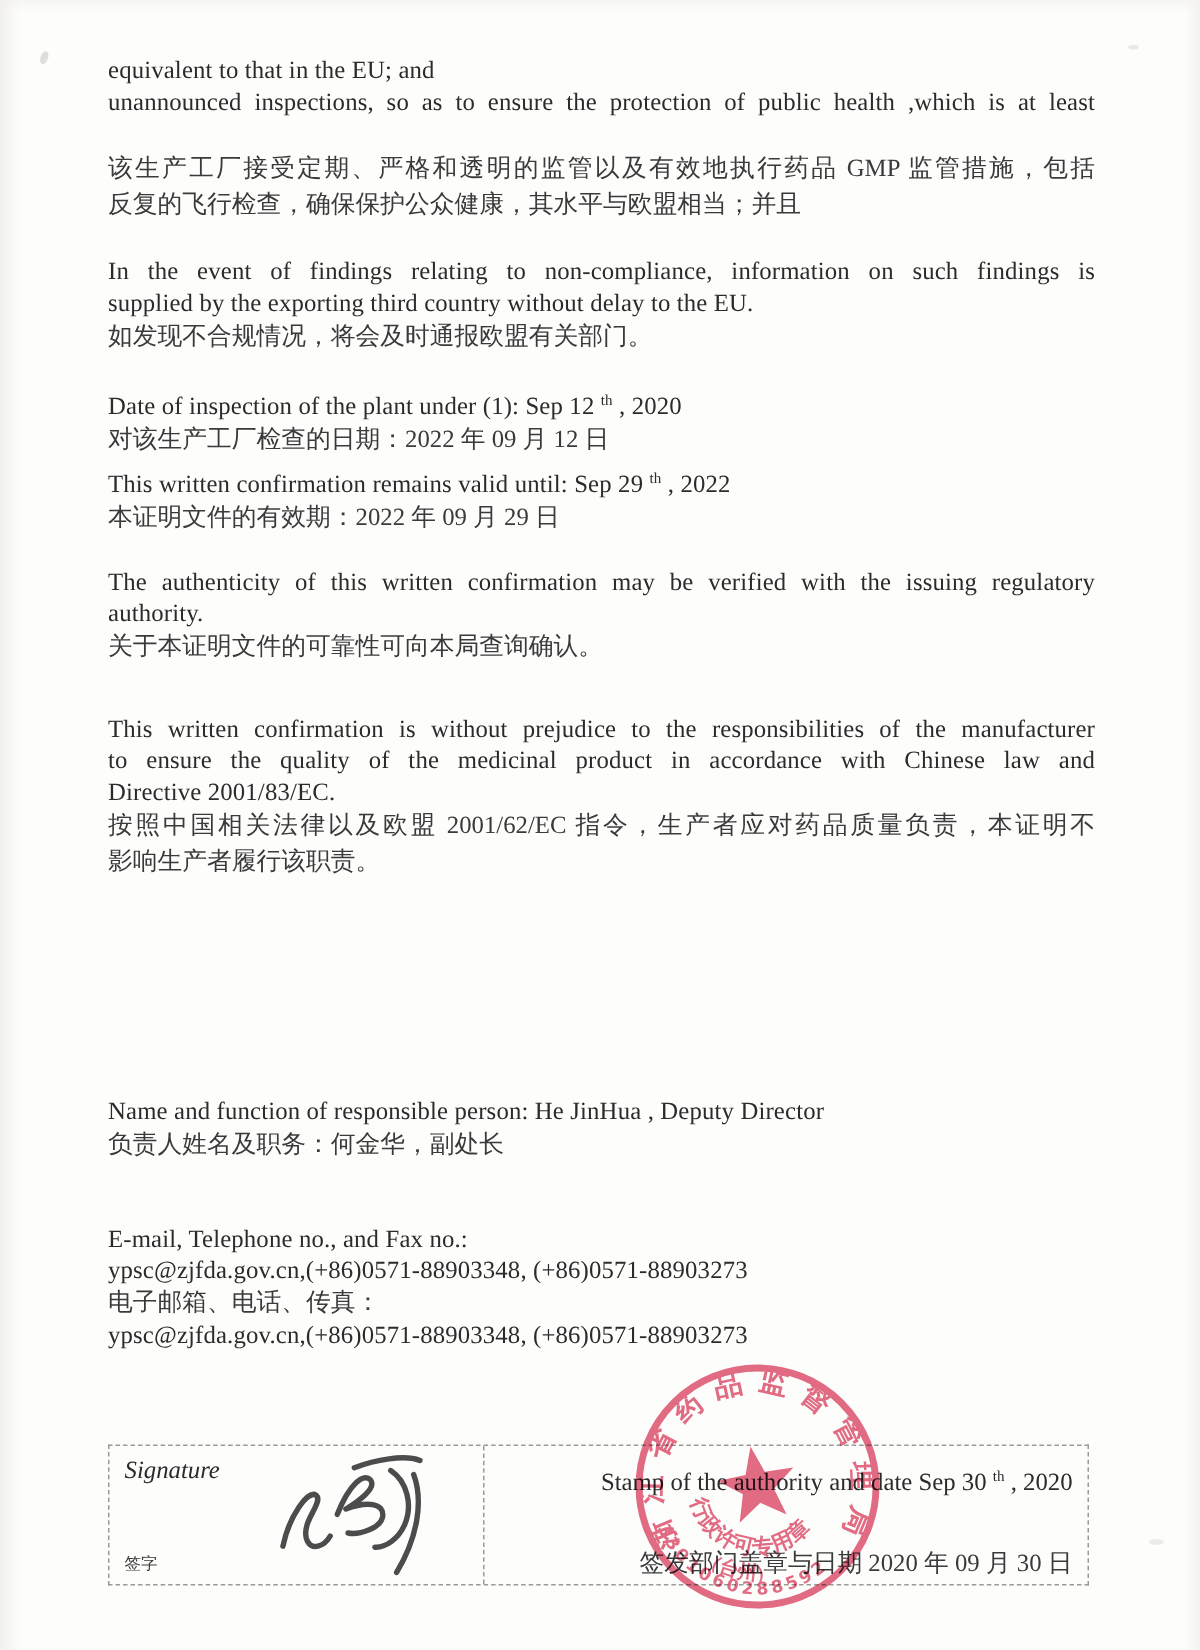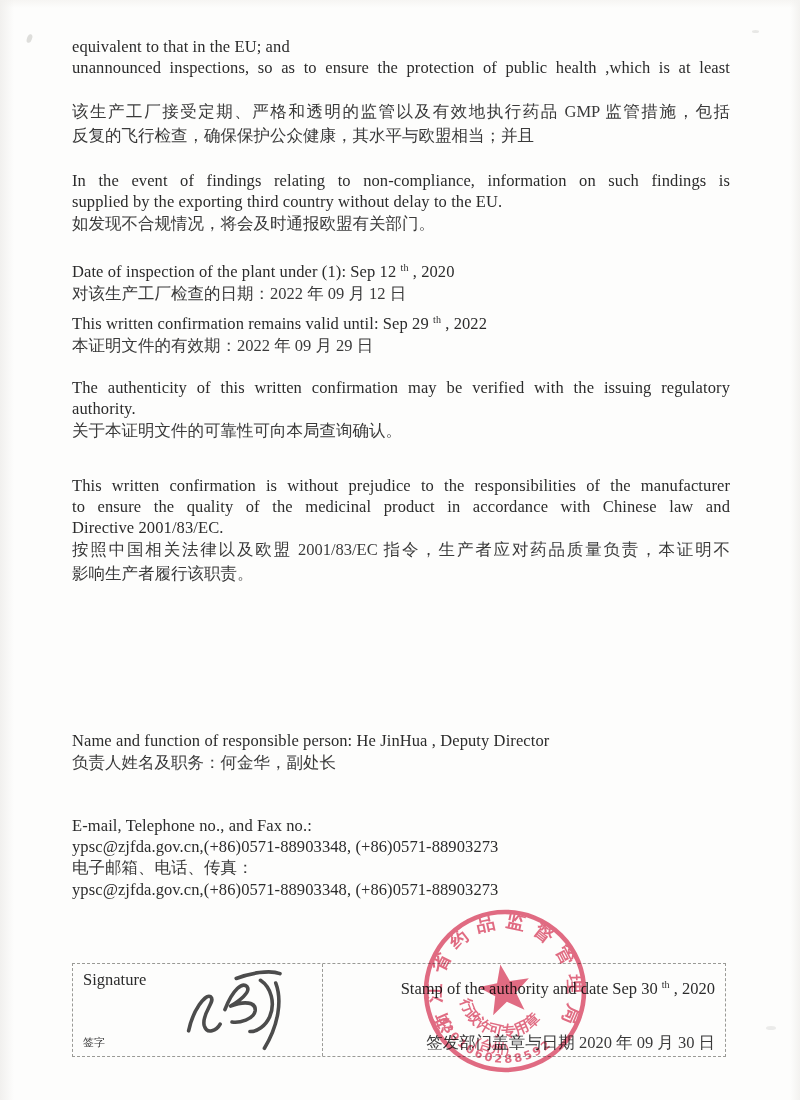--- a/index.html
+++ b/index.html
@@ -19,21 +19,21 @@
   .zh{font-size:16.5px;line-height:24px;color:#3a3a3a;}
   .j{text-align:justify;text-align-last:justify;}
   sup.th{font-size:10px;vertical-align:6px;}
   
   .sigtable{
     position:absolute;left:72px;top:963px;width:654px;height:94px;
     border:1px dashed #9a9a96;display:flex;box-sizing:border-box;
   }
   .cell-left{position:relative;width:250px;border-right:1px dashed #9a9a96;box-sizing:border-box;}
   .cell-right{position:relative;flex:1;padding:8px 10px;box-sizing:border-box;text-align:right;}
-  .sig-label{position:absolute;left:10px;top:6px;font-size:16.5px;}
+  .sig-label{position:absolute;left:10px;top:6px;font-size:16.5px;font-style:italic;}
   .sig-zh{position:absolute;left:10px;bottom:6px;font-size:11px;color:#3a3a3a;}
   .sig-art{position:absolute;left:108px;top:2px;transform:rotate(-5deg);opacity:.88;}
   .stamp-line{font-size:16.5px;line-height:25px;}
   .stamp-line.zhl{color:#3a3a3a;margin-top:29px;}
   
   .stamp{
     position:absolute;left:410px;top:896px;width:190px;height:190px;
     mix-blend-mode:multiply;opacity:.9;
   }
   
@@ -80,21 +80,21 @@
   <section class="block" style="top:377px">
     <div class="en j">The authenticity of this written confirmation may be verified with the issuing regulatory</div>
     <div class="en">authority.</div>
     <div class="zh">关于本证明文件的可靠性可向本局查询确认。</div>
   </section>
 
   <section class="block" style="top:475px">
     <div class="en j">This written confirmation is without prejudice to the responsibilities of the manufacturer</div>
     <div class="en j">to ensure the quality of the medicinal product in accordance with Chinese law and</div>
     <div class="en">Directive 2001/83/EC.</div>
-    <div class="zh j">按照中国相关法律以及欧盟 2001/83/EC 指令，生产者应对药品质量负责，本证明不</div>
+    <div class="zh j">按照中国相关法律以及欧盟 2001/62/EC 指令，生产者应对药品质量负责，本证明不</div>
     <div class="zh">影响生产者履行该职责。</div>
   </section>
 
 
   <section class="block" style="top:730px">
     <div class="en">Name and function of responsible person: He JinHua , Deputy Director</div>
     <div class="zh">负责人姓名及职务：何金华，副处长</div>
   </section>
 
   <section class="block" style="top:815px">

